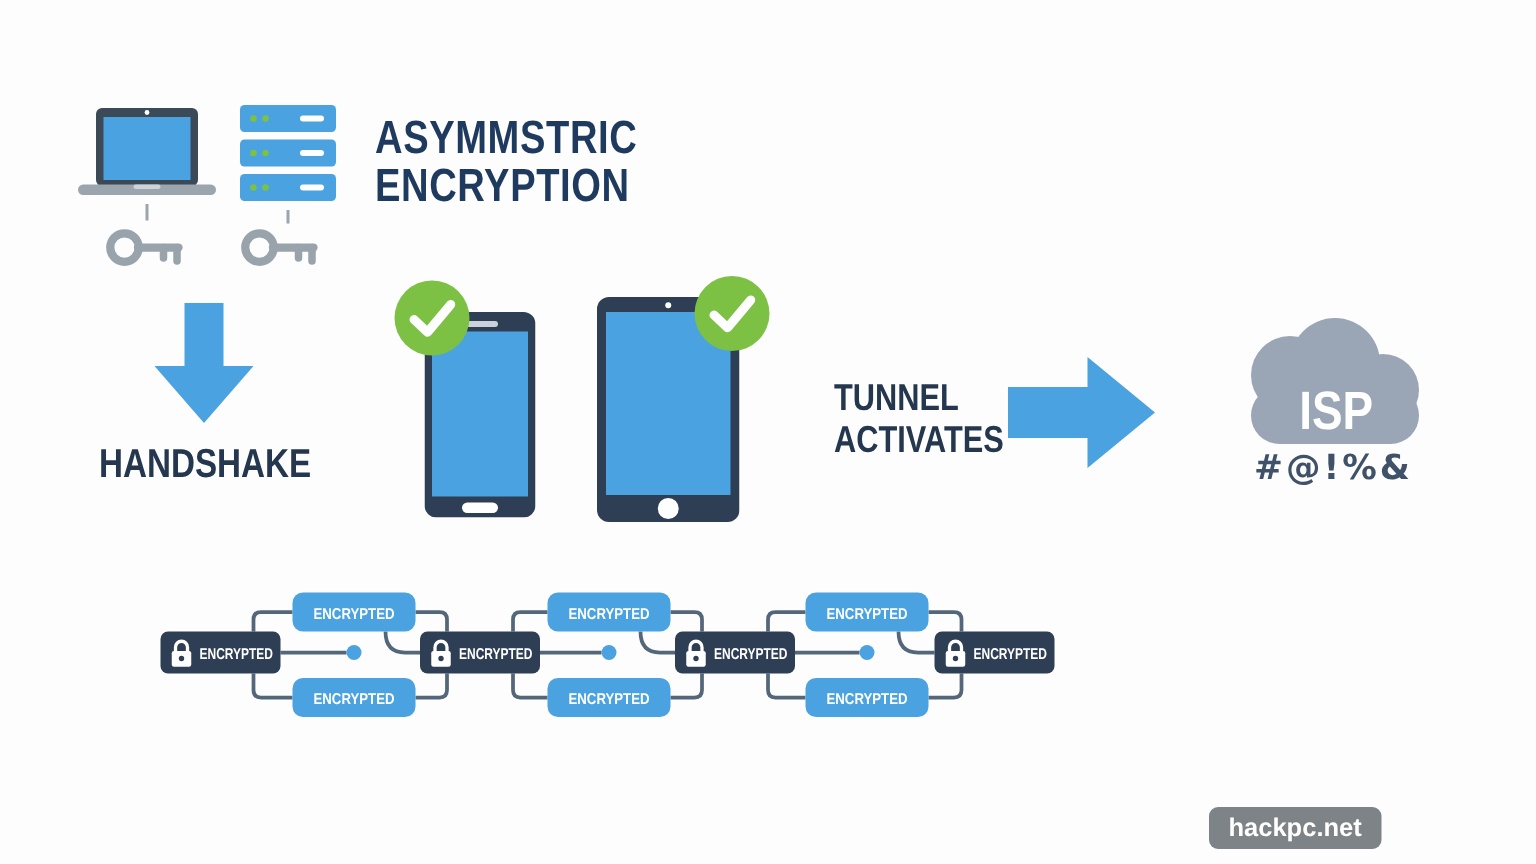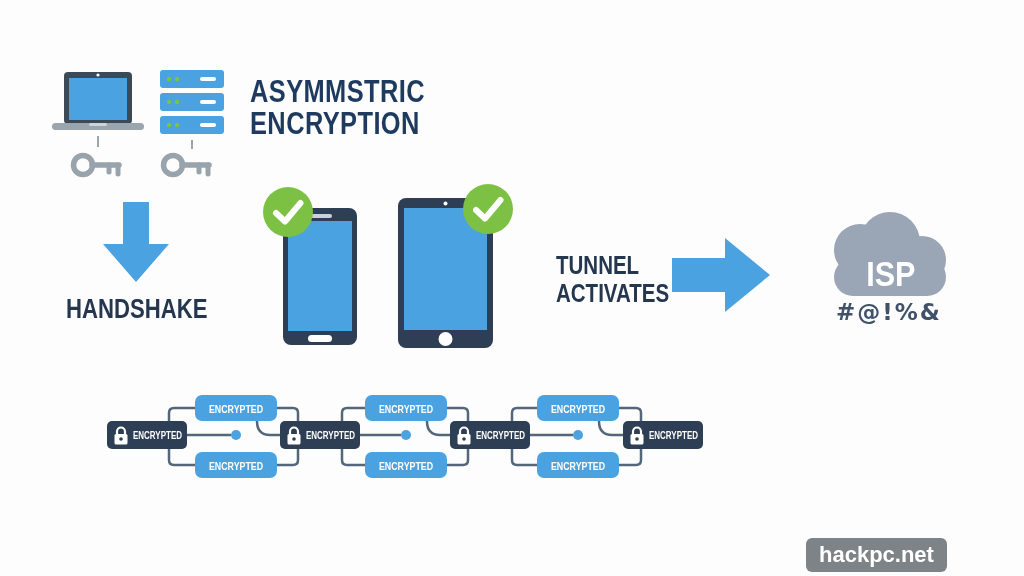--- a/index.html
+++ b/index.html
@@ -19,21 +19,21 @@
   #handshake-label{left:66px;top:294px;font-size:27px;color:#24374f;}
   #tunnel-label{left:556px;top:251px;font-size:25px;line-height:28px;color:#24374f;}
   #scrambled-text{
     left:836px;top:299px;width:120px;
     font-family:"DejaVu Sans", sans-serif;
     font-weight:bold;font-size:23px;color:#3f5269;letter-spacing:2px;
   }
   #watermark{
     left:806px;top:538px;
     background:#7e8387;border-radius:6px;
-    color:#ffffff;font-weight:bold;font-size:22px;
+    color:#ffffff;font-weight:bold;font-size:17px;
     padding:4px 13px;
   }
   svg{display:block;}
   .conn-line{width:2px;background:#9aa5ad;}
 </style>
 </head>
 <body>
 
 <svg class="abs" style="left:52px;top:72px;" width="92" height="60" viewBox="0 0 92 60">
   <rect x="12" y="0" width="68" height="52" rx="4" fill="#3c4a57"></rect>

